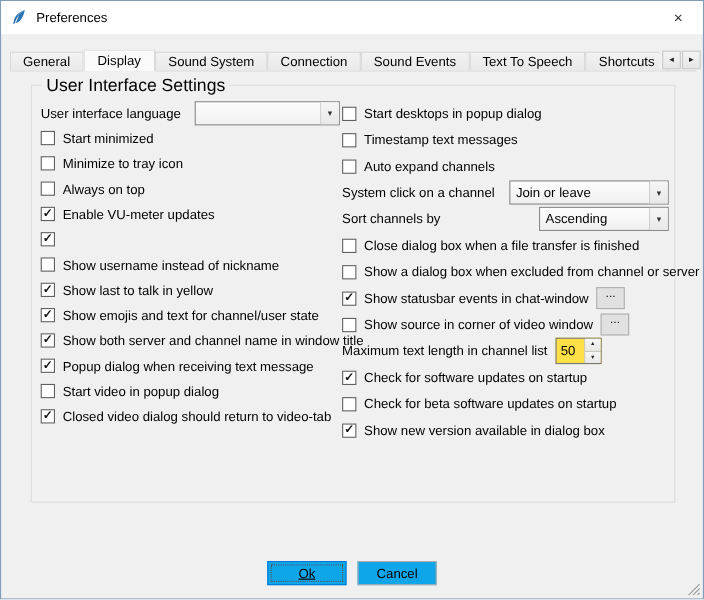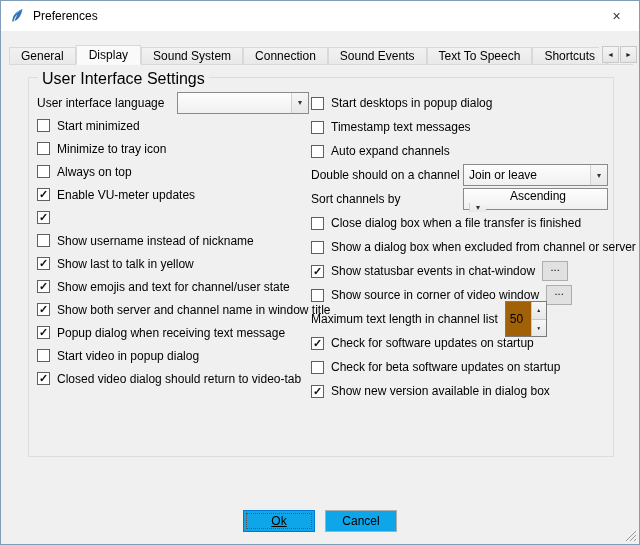--- a/index.html
+++ b/index.html
@@ -36,21 +36,21 @@
   .row.space{justify-content:space-between;}
   .cb{width:13px;height:13px;background:#fff;border:1px solid #606060;margin-right:7px;flex:none;
       display:flex;align-items:center;justify-content:center;}
   .mark{font-size:11px;line-height:11px;color:#111;font-weight:bold;}
   .clabel,.flabel{white-space:nowrap;}
   .combo{height:22px;background:linear-gradient(#fdfdfd,#f0f0f0);border:1px solid #8a8a8a;
       display:flex;align-items:center;justify-content:space-between;padding-left:5px;flex:none;}
   .combo .combo-btn{width:17px;text-align:center;color:#333;font-size:8px;align-self:stretch;display:flex;align-items:center;justify-content:center;border-left:1px solid #d0d0d0;background:linear-gradient(#f6f6f6,#e8e8e8);}
   .dots-btn{width:26px;height:20px;margin-left:7px;background:#e1e1e1;border:1px solid #adadad;
       display:flex;align-items:flex-start;justify-content:center;font-size:11px;line-height:10px;flex:none;}
-  .spin{width:42px;height:36px;margin-left:7px;background:#a16207;border:1px solid #7a7a7a;display:flex;flex:none;}
+  .spin{width:42px;height:24px;margin-left:7px;background:#fde047;border:1px solid #7a7a7a;display:flex;flex:none;}
   .spin-val{flex:1;display:flex;align-items:center;padding-left:4px;}
   .spin-btns{width:15px;display:flex;flex-direction:column;border-left:1px solid #c8c8c8;}
   .spin-up,.spin-down{flex:1;display:flex;align-items:center;justify-content:center;font-size:5px;color:#222;background:linear-gradient(#f6f6f6,#e8e8e8);}
   .spin-up{border-bottom:1px solid #c8c8c8;}
   
   .btnbar{position:absolute;left:0;top:509px;width:100%;display:flex;justify-content:center;gap:10px;}
   .btn{width:72px;height:22px;background:#0ea5e9;border:1px solid #adadad;display:flex;align-items:center;justify-content:center;font-size:12px;}
   .btn-ok{border:1px solid #0078d7;outline:1px dotted #555;outline-offset:-4px;}
   .btn-ok .blbl{text-decoration:underline;}
   .grip{position:absolute;right:2px;bottom:2px;width:12px;height:12px;}
@@ -203,29 +203,29 @@
         </span>
       <span class="clabel">Timestamp text messages</span>
     </div>
     <div class="row">
       <span class="cb">
           <span class="mark"></span>
         </span>
       <span class="clabel">Auto expand channels</span>
     </div>
     <div class="row space">
-      <span class="flabel">Double should on a channel</span>
+      <span class="flabel">System click on a channel</span>
       <div class="combo" style="width:145px;">
         <span>Join or leave</span>
         <span class="combo-btn">▾</span>
       </div>
     </div>
     <div class="row space">
       <span class="flabel">Sort channels by</span>
-      <div class="combo" style="width:145px;flex-direction:column;">
+      <div class="combo" style="width:118px;">
         <span>Ascending</span>
         <span class="combo-btn">▾</span>
       </div>
     </div>
     <div class="row">
       <span class="cb">
           <span class="mark"></span>
         </span>
       <span class="clabel">Close dialog box when a file transfer is finished</span>
     </div>

